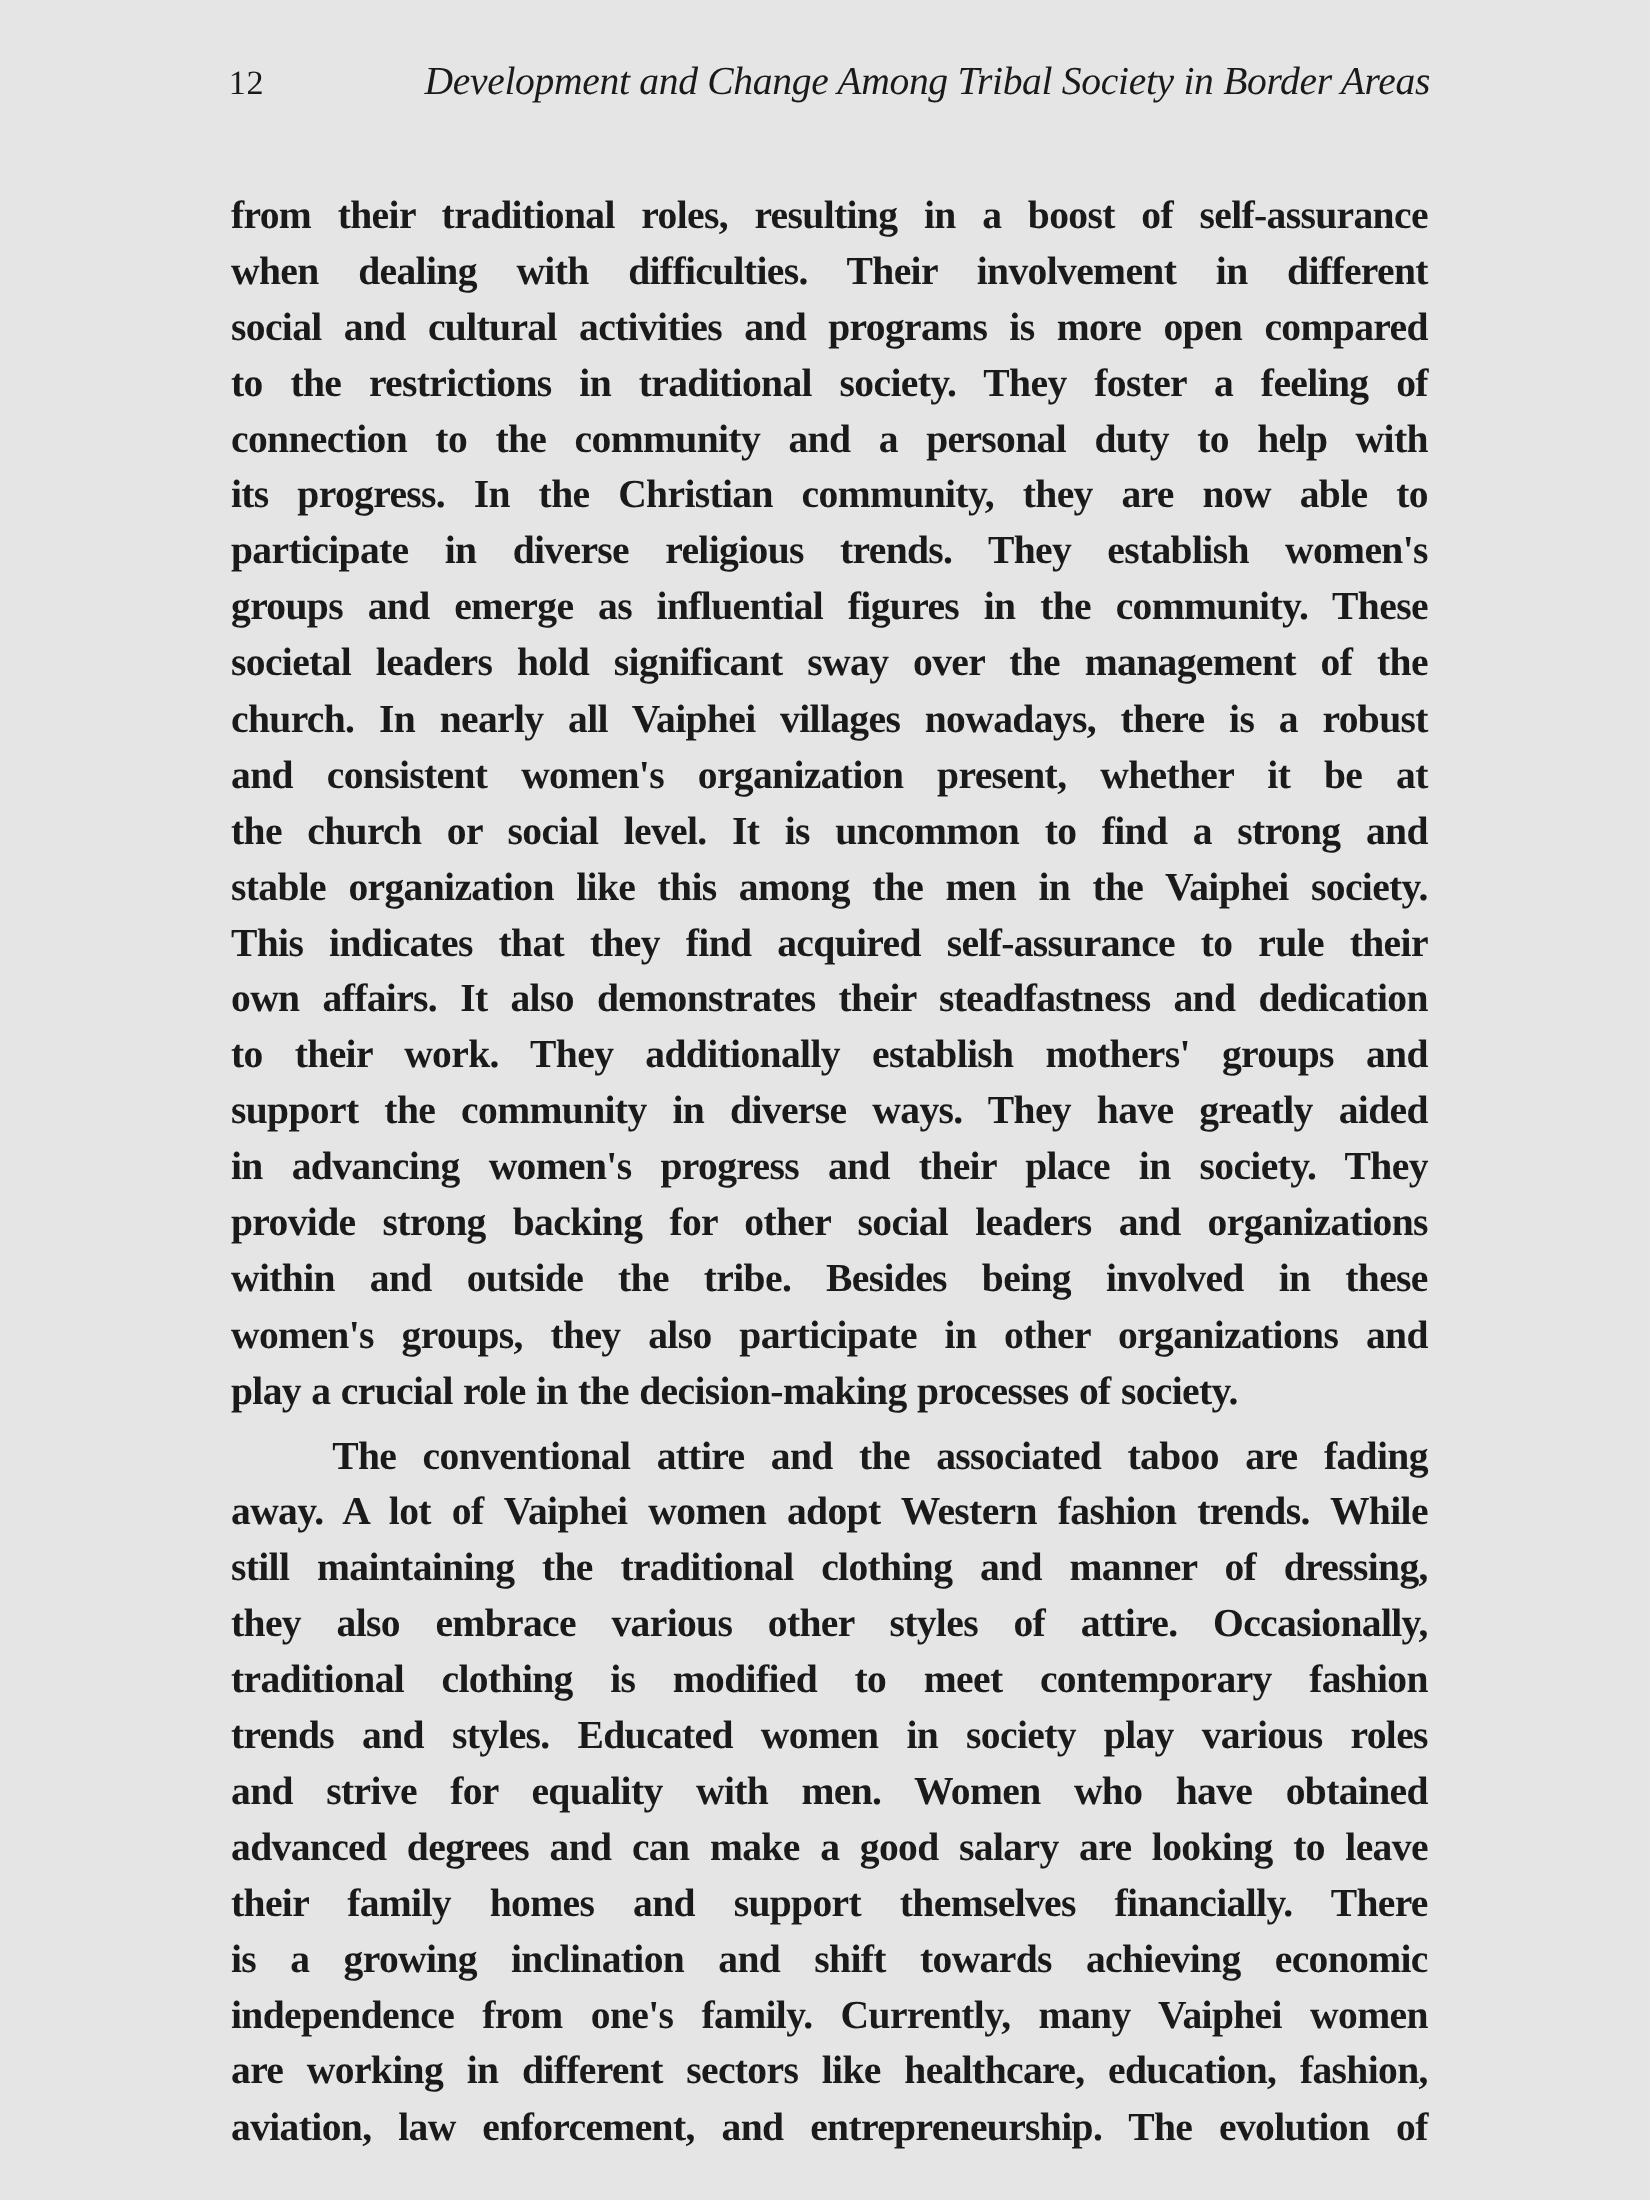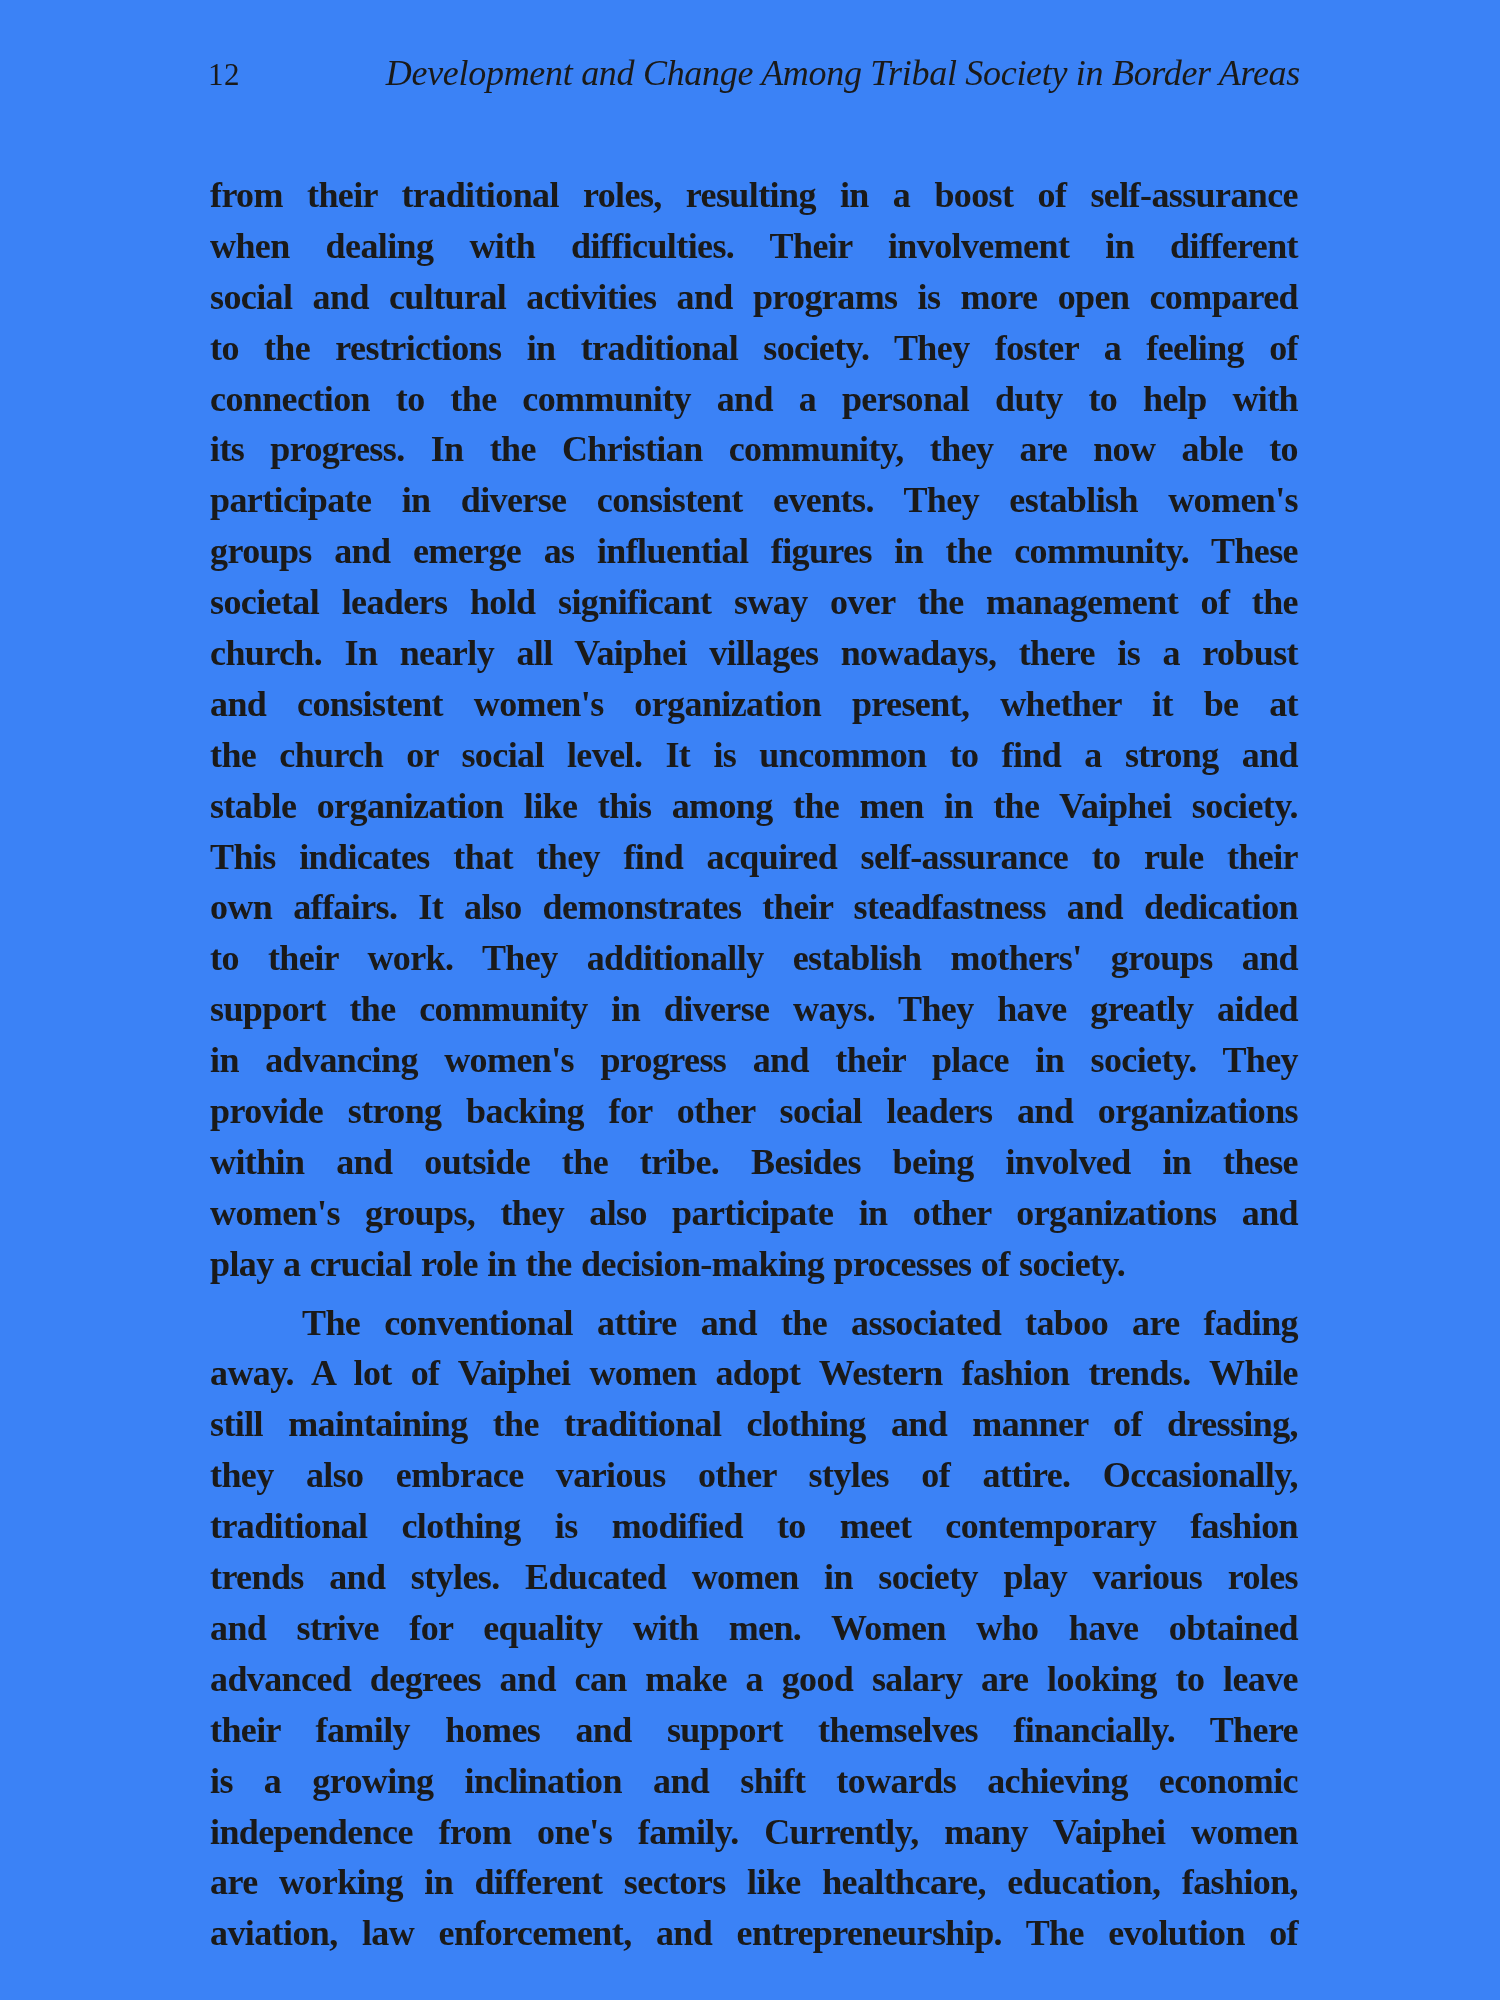--- a/index.html
+++ b/index.html
@@ -12,21 +12,21 @@
       height: 2000px;
       position: relative;
       overflow: hidden;
       font-family: "Liberation Serif", "DejaVu Serif", serif;
       color: #1a1a1a;
     }
     .page {
       position: absolute;
       left: 0; top: 0;
       width: 1500px; height: 2000px;
-      background: #3b82f6;
+      background: #e5e5e5;
     }
     .running-head {
       position: absolute;
       top: 52px;
       left: 208px;
       width: 1092px;
       height: 46px;
       display: flex;
       justify-content: space-between;
       align-items: baseline;
@@ -82,21 +82,21 @@
 
   <div class="body-text">
 
     <div class="paragraph">
       <span class="line">from their traditional roles, resulting in a boost of self-assurance</span>
       <span class="line">when dealing with difficulties. Their involvement in different</span>
       <span class="line">social and cultural activities and programs is more open compared</span>
       <span class="line">to the restrictions in traditional society. They foster a feeling of</span>
       <span class="line">connection to the community and a personal duty to help with</span>
       <span class="line">its progress. In the Christian community, they are now able to</span>
-      <span class="line">participate in diverse consistent events. They establish women's</span>
+      <span class="line">participate in diverse religious trends. They establish women's</span>
       <span class="line">groups and emerge as influential figures in the community. These</span>
       <span class="line">societal leaders hold significant sway over the management of the</span>
       <span class="line">church. In nearly all Vaiphei villages nowadays, there is a robust</span>
       <span class="line">and consistent women's organization present, whether it be at</span>
       <span class="line">the church or social level. It is uncommon to find a strong and</span>
       <span class="line">stable organization like this among the men in the Vaiphei society.</span>
       <span class="line">This indicates that they find acquired self-assurance to rule their</span>
       <span class="line">own affairs. It also demonstrates their steadfastness and dedication</span>
       <span class="line">to their work. They additionally establish mothers' groups and</span>
       <span class="line">support the community in diverse ways. They have greatly aided</span>

